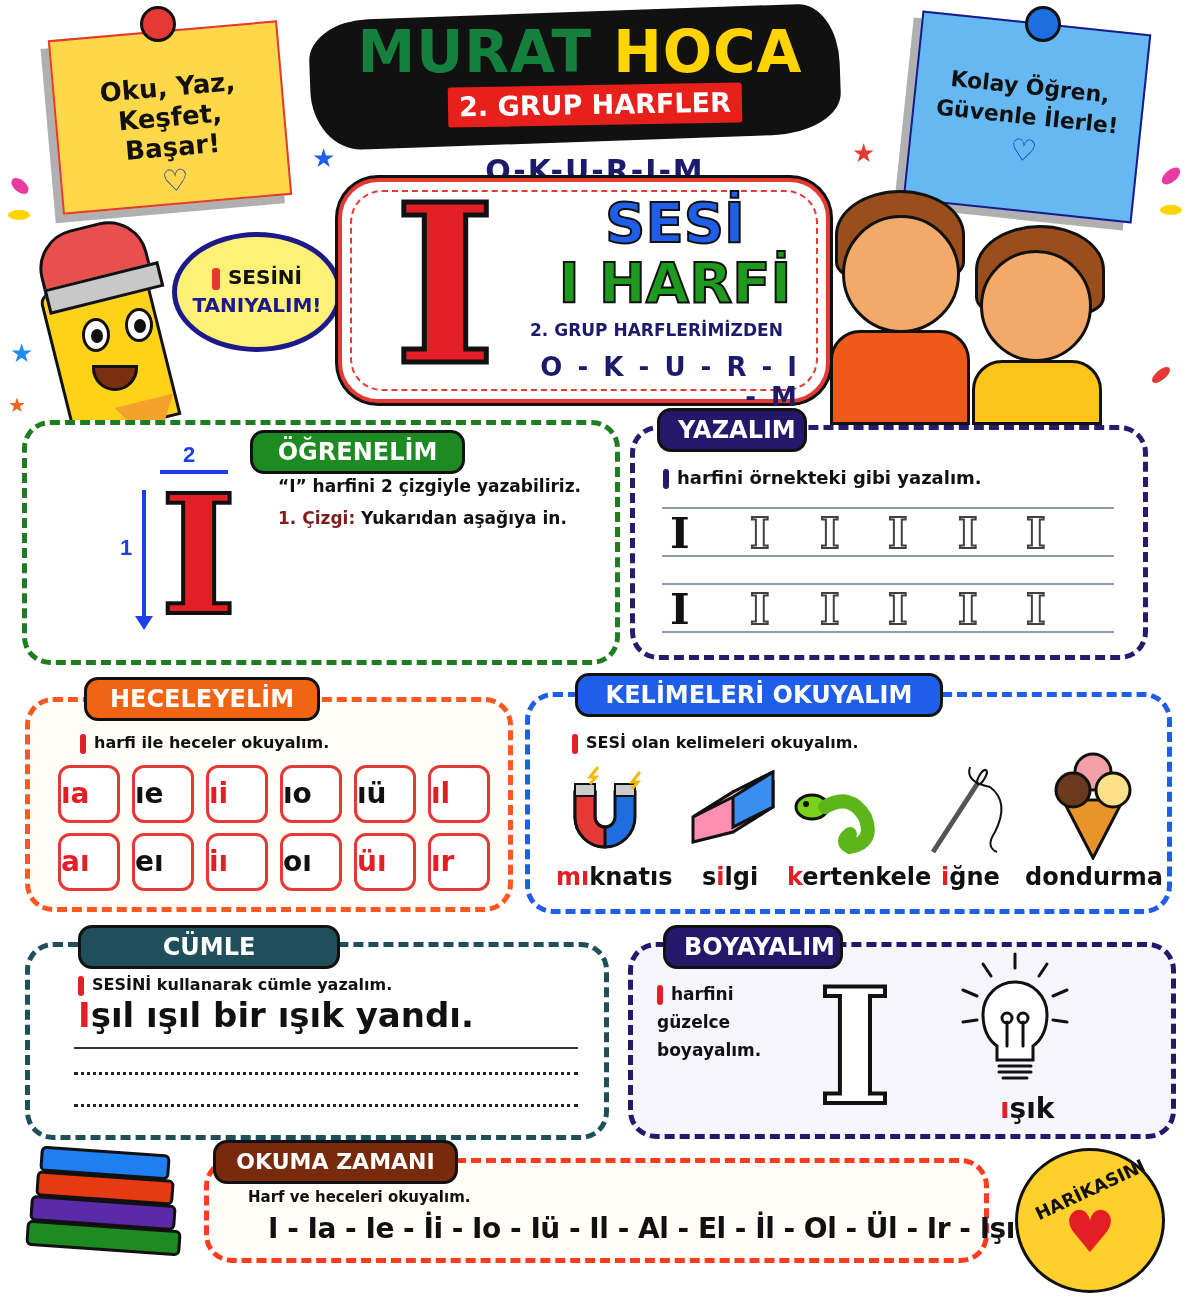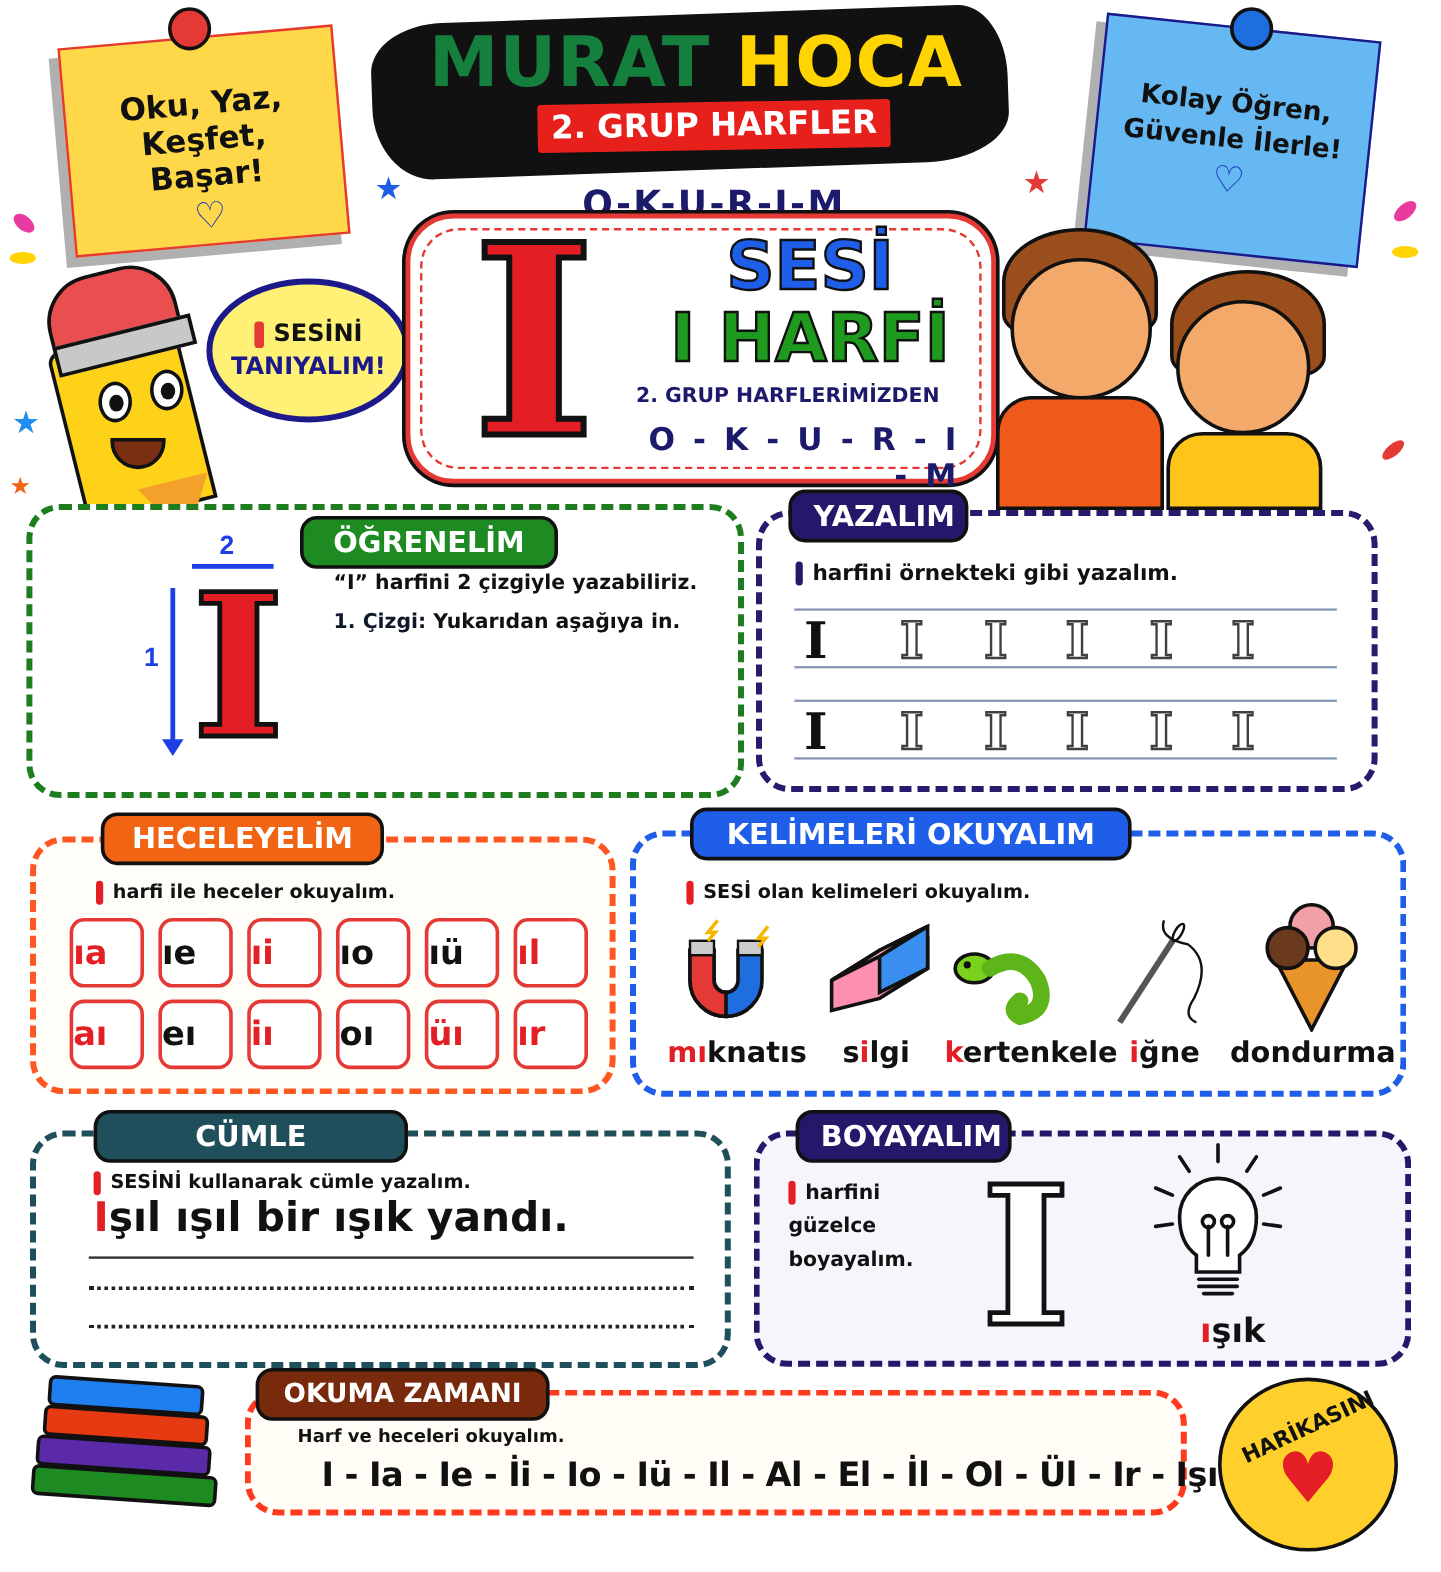--- a/index.html
+++ b/index.html
@@ -112,21 +112,21 @@
   .t-ogren { left: 250px; top: 402px; background: #1e8a22; width: 215px; margin-top: 28px; }
   .stroke-I {
     left: 160px; top: 480px; width: 66px; height: 150px; color: #e31e24;
     font: bold 165px "DejaVu Serif", serif; line-height: 150px; text-align: center; -webkit-text-stroke: 4px #111;
   }
   .arrow-v { left: 142px; top: 490px; width: 4px; height: 130px; background: #1f3fe6; }
   .arrow-v::after { content: ""; position: absolute; left: -7px; bottom: -10px; border-left: 9px solid transparent; border-right: 9px solid transparent; border-top: 14px solid #1f3fe6; }
   .arrow-h { left: 160px; top: 470px; width: 68px; height: 4px; background: #1f3fe6; }
   .num-blue { color: #1f3fe6; font: bold 22px "Liberation Sans", sans-serif; }
   .ogren-text { left: 278px; top: 470px; width: 330px; font: bold 17px "DejaVu Sans", sans-serif; line-height: 32px; }
-  .lbl-blue { color: #0f172a; }
+  .lbl-blue { color: #7f1d1d; }
   .lbl-green { color: #1e8a22; }
 
   
   .p-yazalim { left: 630px; top: 425px; width: 518px; height: 235px; border-color: #2a1a6e; }
   .t-yazalim { left: 657px; top: 408px; background: #25186b; width: 150px; }
   .trace-row { left: 662px; width: 452px; height: 50px; border-top: 2px solid #8a9bb5; border-bottom: 2px solid #8a9bb5; }
   .trace-letter { position: absolute; top: 4px; font: bold 42px "DejaVu Serif", serif; line-height: 42px; }
   .trace-letter.dotted { color: transparent; -webkit-text-stroke: 2px #111; opacity: .8; }
 
   

